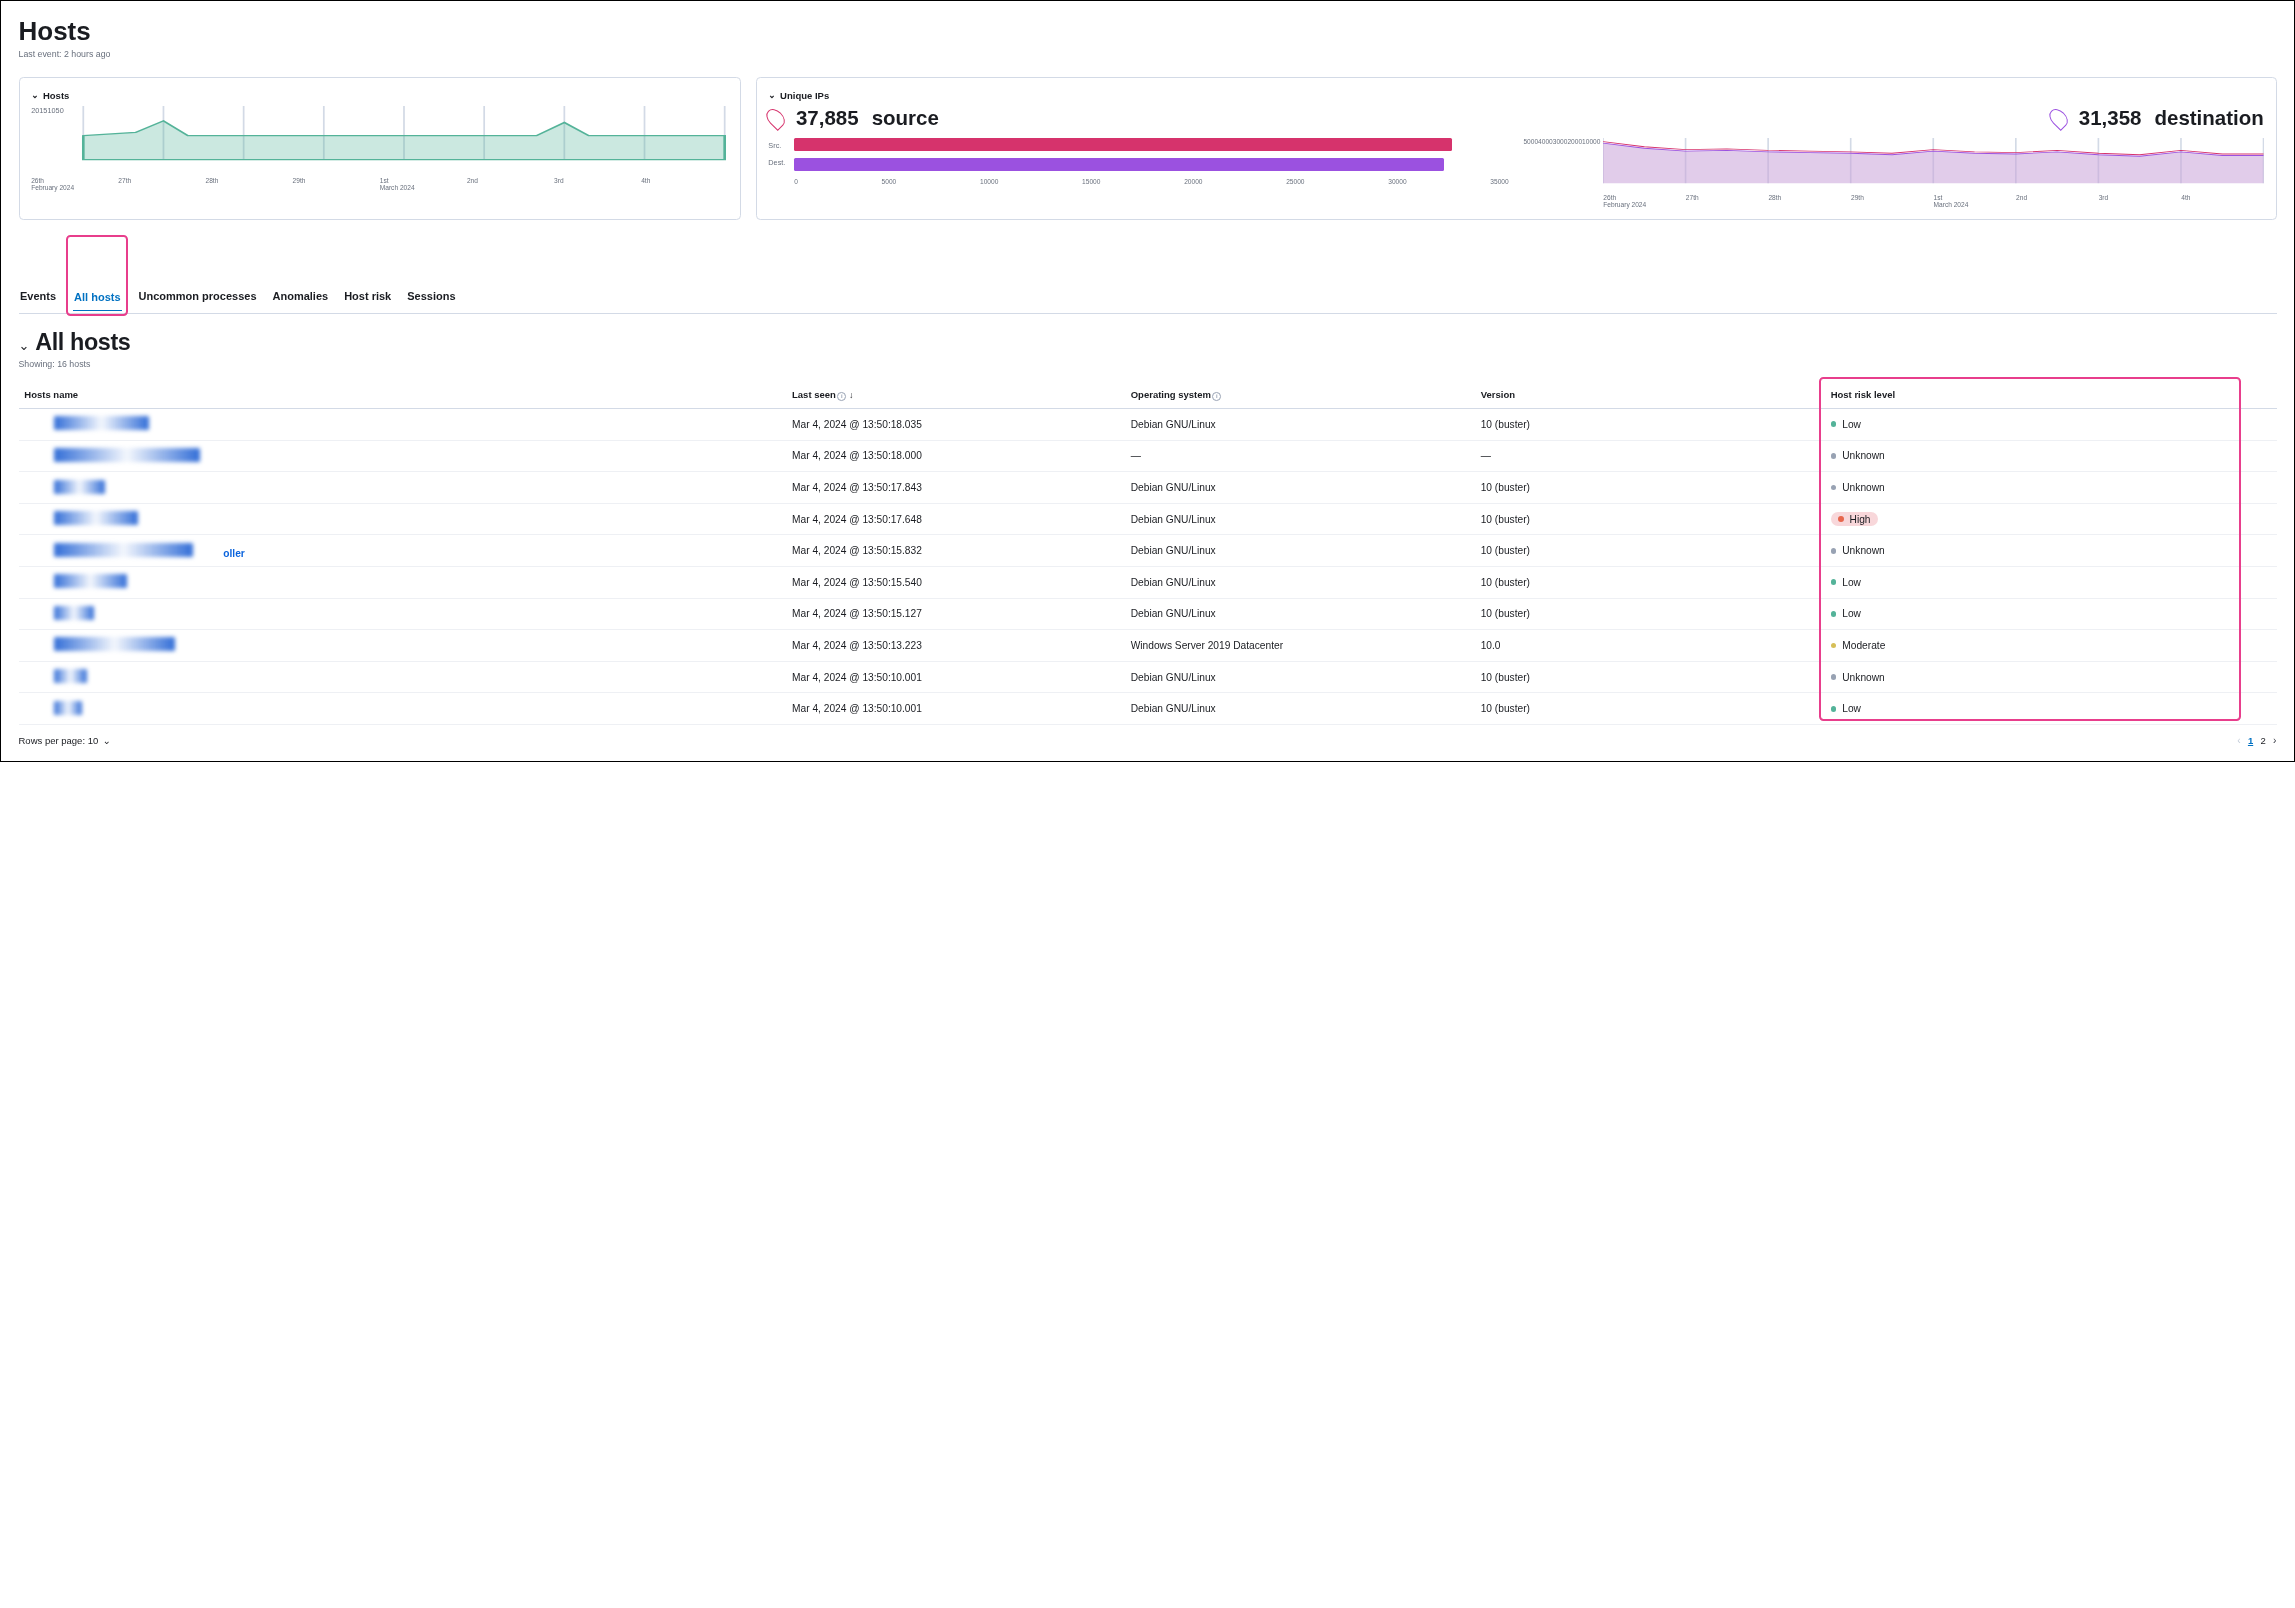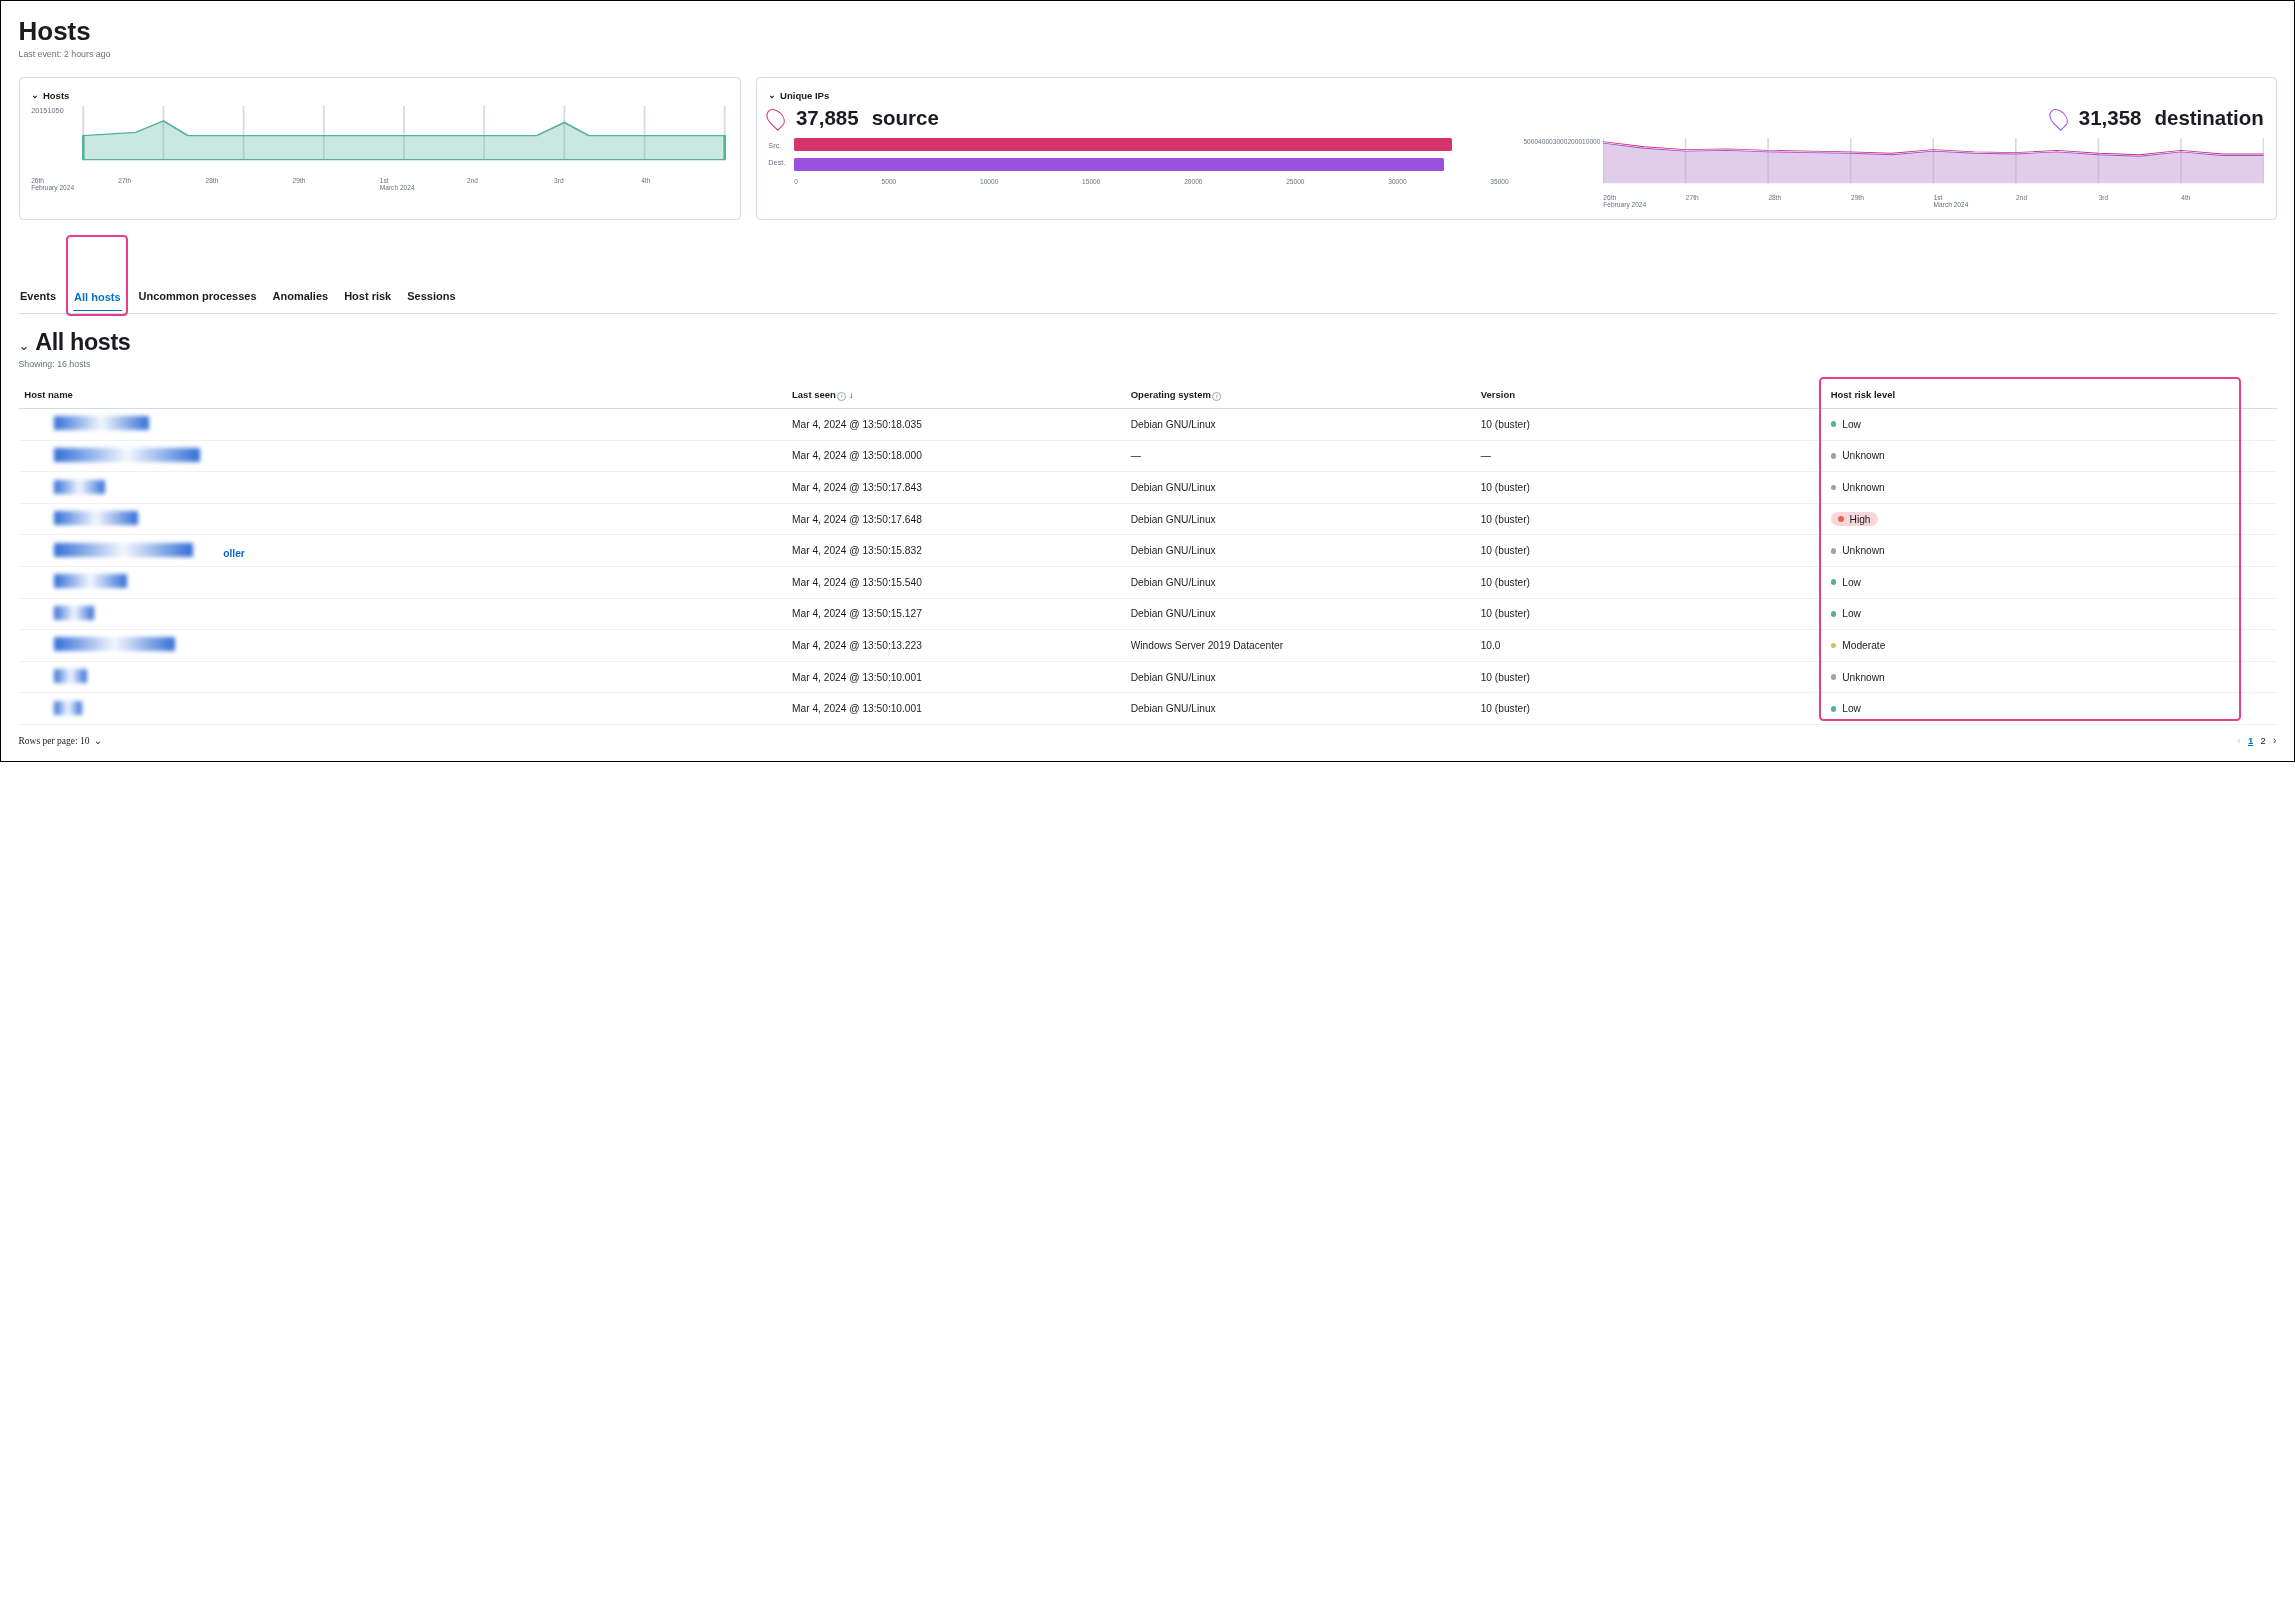--- a/index.html
+++ b/index.html
@@ -65,21 +65,21 @@
 .risk-Unknown .risk-dot { background: #98a2b3; }
 .risk-High { background: #f8d7da; padding: 1.5px 7.3px; border-radius: 8.8px; display: inline-flex; }
 .risk-High .risk-dot { background: #e7664c; }
 .risk-Moderate .risk-dot { background: #d6bf57; }
 .info-circle { display: inline-block; width: 8.8px; height: 8.8px; border-radius: 50%; border: 0.7px solid #98a2b3; color: #98a2b3; font-size: 5.8px; text-align: center; line-height: 7.3px; margin-left: 1.5px; }
 .sort-arrow { font-size: 8.8px; margin-left: 2.9px; }
 
 .risk-col-highlight { border: 2.9px solid #e83e8c; border-radius: 4.4px; position: absolute; pointer-events: none; }
 
 .footer-row { display: flex; justify-content: space-between; align-items: center; margin-top: 10.2px; font-size: 9.5px; }
-.rpp { display: flex; align-items: center; gap: 4.4px; cursor: pointer; font-family: Liberation Serif, serif; }
+.rpp { display: flex; align-items: center; gap: 4.4px; cursor: pointer; }
 .pagination { display: flex; align-items: center; gap: 7.3px; }
 .pagination span { cursor: pointer; }
 .page-active { color: #0071c2; font-weight: 700; text-decoration: underline; }
 .chev { color: #343741; font-size: 10.2px; }
 .chev.disabled { color: #c4cdd9; }
 
 .col-host   { width: 34%; }
 .col-last   { width: 15%; }
 .col-os     { width: 15.5%; }
 .col-ver    { width: 15.5%; }
@@ -239,21 +239,21 @@
 <table>
   <colgroup>
         <col class="col-host">
         <col class="col-last">
         <col class="col-os">
         <col class="col-ver">
         <col class="col-risk">
       </colgroup>
   <thead>
     <tr>
-      <th>Host name</th>
+      <th>Hosts name</th>
       <th><span>Last seen</span><span class="info-circle">i</span><span class="sort-arrow">↓</span></th>
       <th><span>Operating system</span><span class="info-circle">i</span></th>
       <th>Version</th>
       <th>Host risk level</th>
     </tr>
   </thead>
   <tbody id="rows-body">
         <tr>
     <td><span class="host-link"><span class="blur-box" style="width:95px"></span></span></td>
     <td>Mar 4, 2024 @ 13:50:18.035</td>

